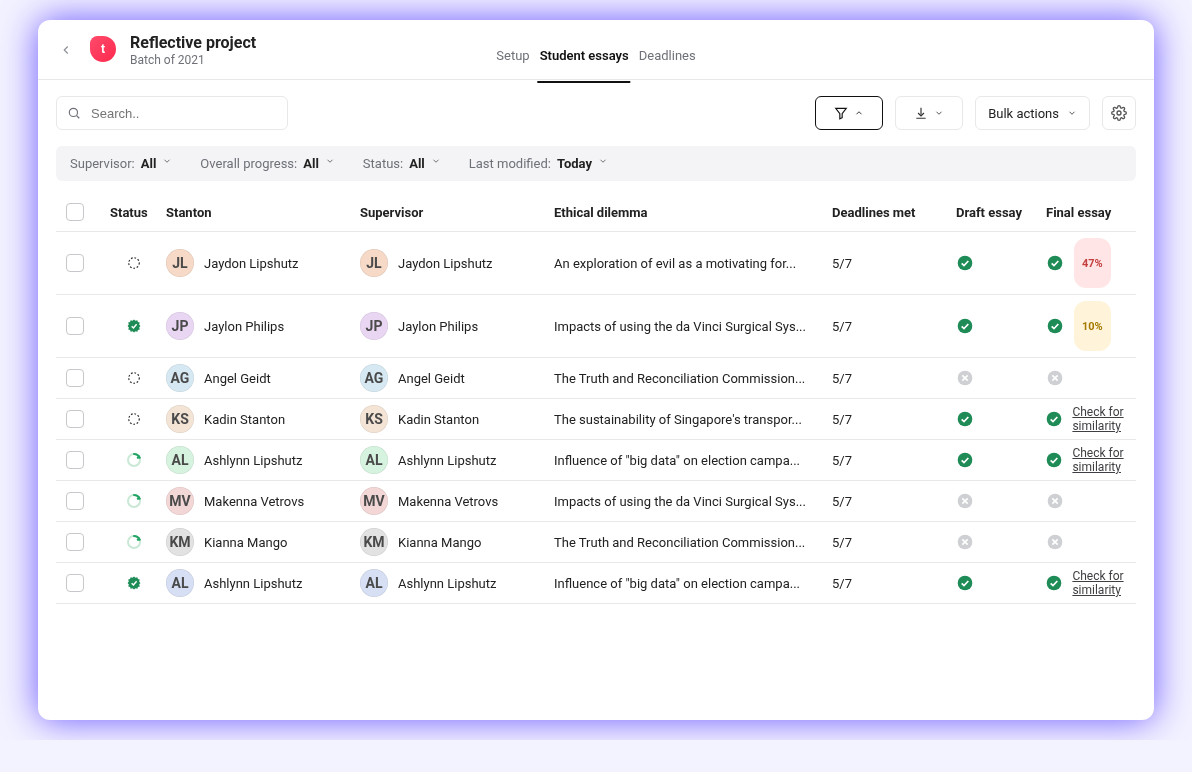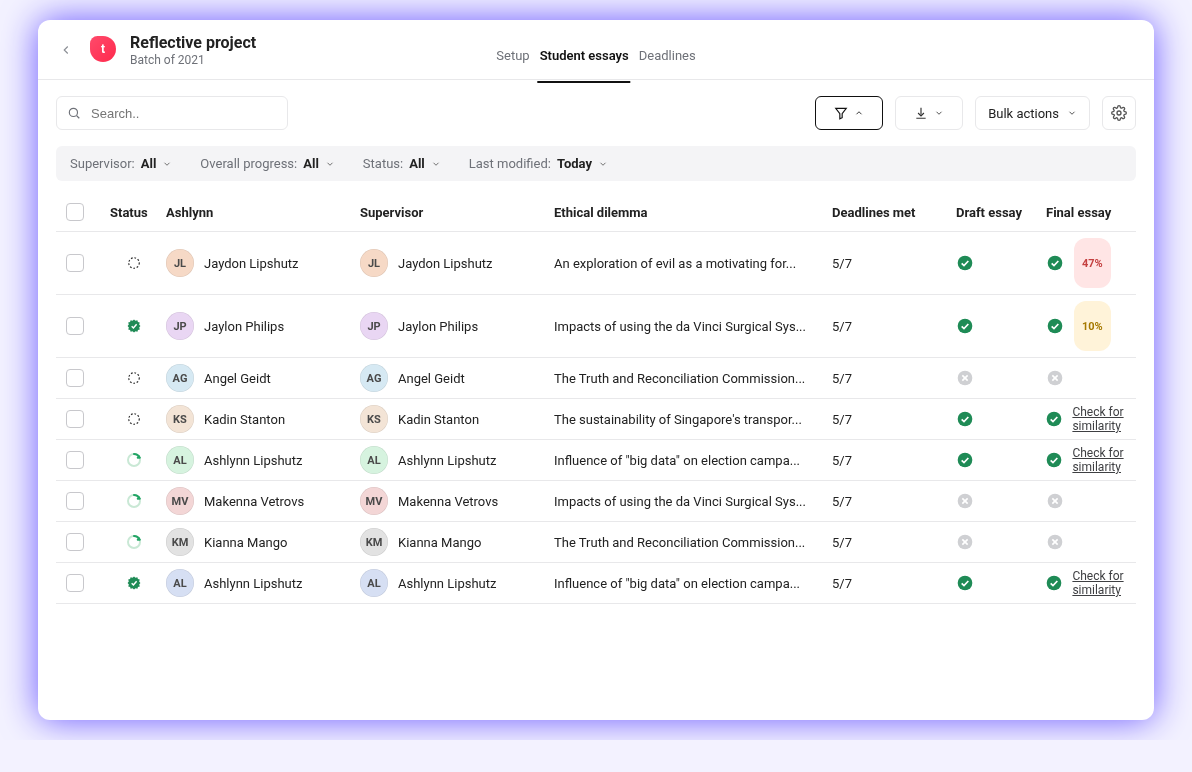--- a/index.html
+++ b/index.html
@@ -31,30 +31,30 @@
   .tab.active{color:#111;font-weight:600;border-bottom:2px solid #111}
   .tools{display:flex;align-items:center;justify-content:space-between;gap:10px;padding:16px 18px}
   .search{display:flex;align-items:center;gap:8px;border:1px solid var(--line);border-radius:6px;height:32px;padding:0 10px;width:210px;color:var(--sub)}
   .search input{border:0;outline:none;font-size:13px;width:100%;color:#222}
   .right-tools{display:flex;align-items:center;gap:12px}
   .iconbtn{height:32px;min-width:46px;border:1px solid var(--line);border-radius:6px;display:flex;align-items:center;justify-content:center;gap:6px;padding:0 10px;background:#fff;cursor:pointer}
   .iconbtn.primary{border-color:#111}
   .iconbtn svg{color:#333}
   .bulk{height:32px;border:1px solid var(--line);border-radius:6px;display:flex;align-items:center;gap:8px;padding:0 12px;background:#fff;cursor:pointer}
   .filters{background:#f4f4f6;border-radius:6px;margin:0 18px;padding:10px 14px;display:flex;gap:28px;align-items:center;color:#4b4d52}
-  .filters .f{display:flex;align-items:center;gap:6px;cursor:pointer}
+  .filters .f{display:flex;align-items:flex-start;gap:6px;cursor:pointer}
   .filters .k{color:var(--sub)}
   .filters .v{font-weight:700;color:#222}
   .table{padding:4px 18px 18px 18px}
   .thead,.trow{display:grid;grid-template-columns:36px 48px 186px 186px 270px 116px 82px 120px;align-items:center;gap:8px;padding:10px 10px}
   .thead{color:#222;font-weight:700;border-bottom:1px solid var(--line);padding-top:18px}
   .trow{border-bottom:1px solid var(--line);padding-top:6px;padding-bottom:6px}
   .cb{width:16px;height:16px;border:1.5px solid #c8c8cc;border-radius:4px;background:#fff;cursor:pointer}
   .person{display:flex;align-items:center;gap:10px}
-  .avatar{width:28px;height:28px;border-radius:50%;display:flex;align-items:center;justify-content:center;font-size:11px;font-weight:700;color:#4a4a4a;box-shadow:0 0 0 .5px rgba(0,0,0,.10) inset}
+  .avatar{width:28px;height:28px;border-radius:50%;display:flex;align-items:center;justify-content:center;font-size:14px;font-weight:700;color:#4a4a4a;box-shadow:0 0 0 .5px rgba(0,0,0,.10) inset}
   .dilemma{color:#222;font-size:13px;white-space:nowrap;overflow:hidden;text-overflow:ellipsis}
   .deadlines{color:#222}
   .pill{display:inline-flex;align-items:center;justify-content:center;border-radius:12px;height:18px;padding:16px 8px;font-size:11px;font-weight:700}
   .pill.red{background:var(--red-tint);color:var(--red-text)}
   .pill.yellow{background:var(--yellow-tint);color:var(--yellow-text)}
   .checklink{color:#3e3f42;text-decoration:underline;font-size:12px;cursor:pointer}
   .cicon{width:18px;height:18px;display:inline-flex;align-items:center;justify-content:center}
   .final-cell,.draft-cell{display:flex;align-items:center;gap:10px}
   .status-col{display:flex;justify-content:center}
   .chev{width:10px;height:10px}
@@ -160,21 +160,21 @@
             </svg>
           </div>
       </div>
 
       <div class="table">
         <div class="thead">
           <div>
               <div class="cb"></div>
             </div>
           <div>Status</div>
-          <div>Ashlynn</div>
+          <div>Stanton</div>
           <div>Supervisor</div>
           <div>Ethical dilemma</div>
           <div>Deadlines met</div>
           <div>Draft essay</div>
           <div>Final essay</div>
         </div>
         <div id="tbody">
             <div class="trow">
               <div>
                 <div class="cb"></div>

